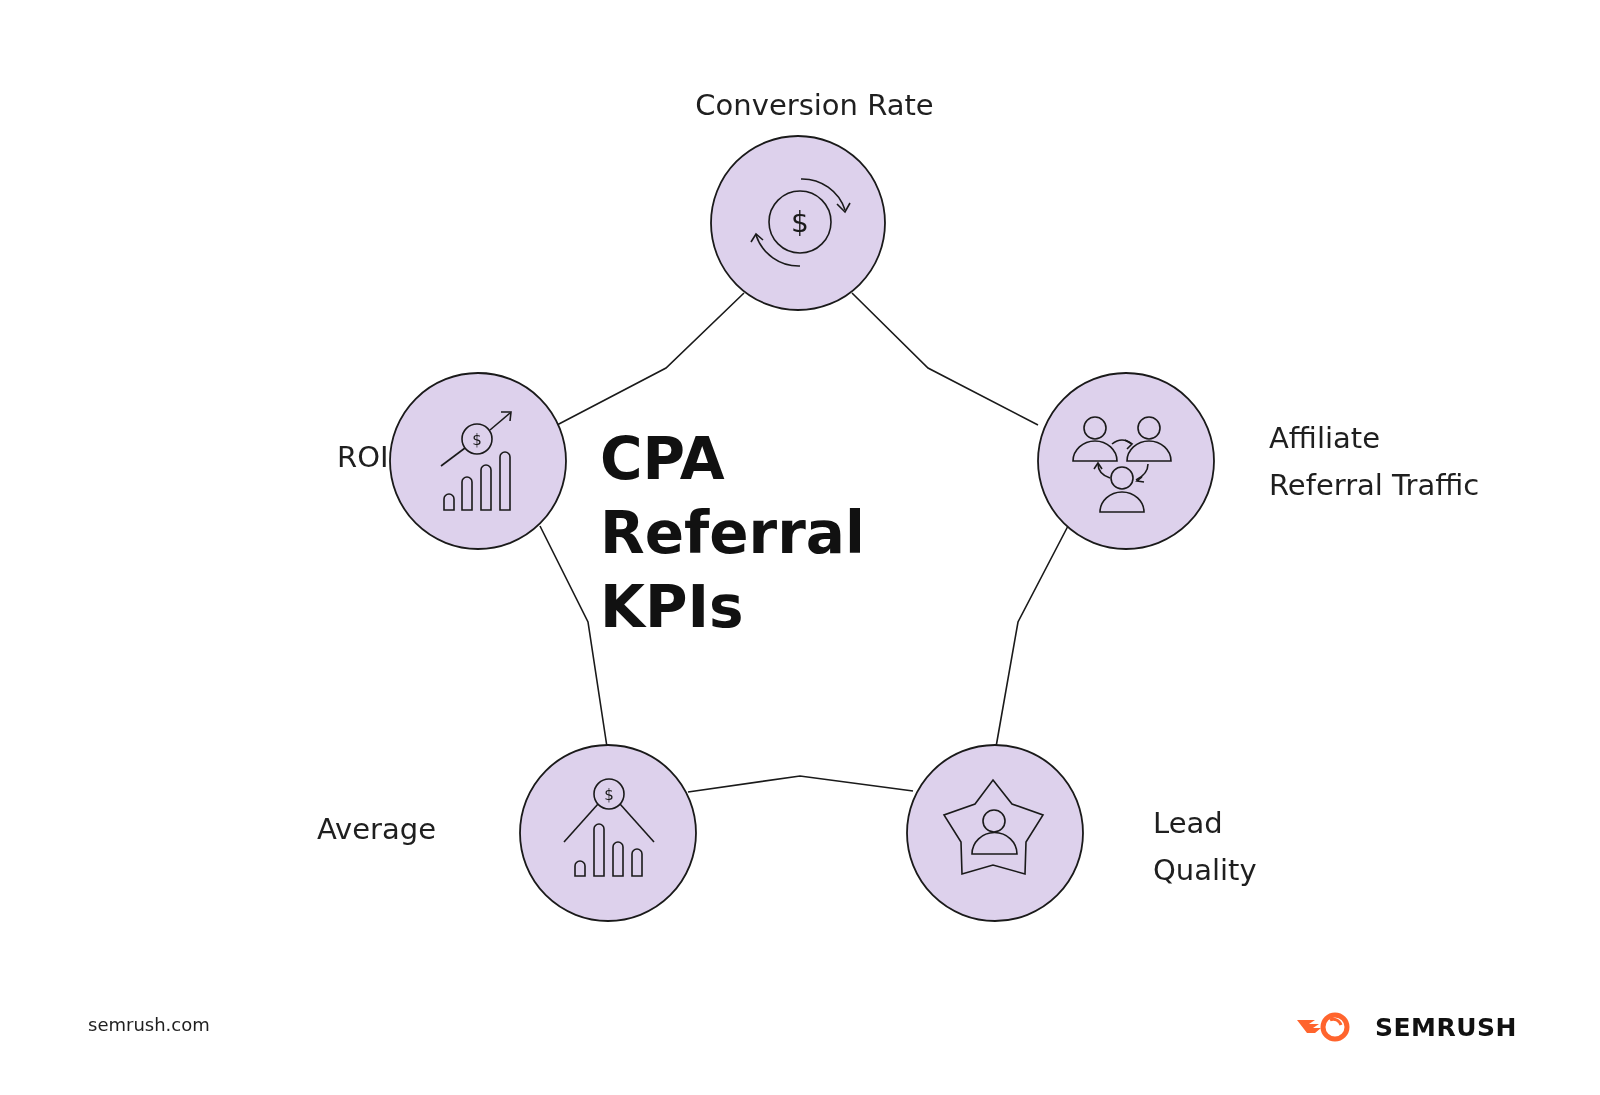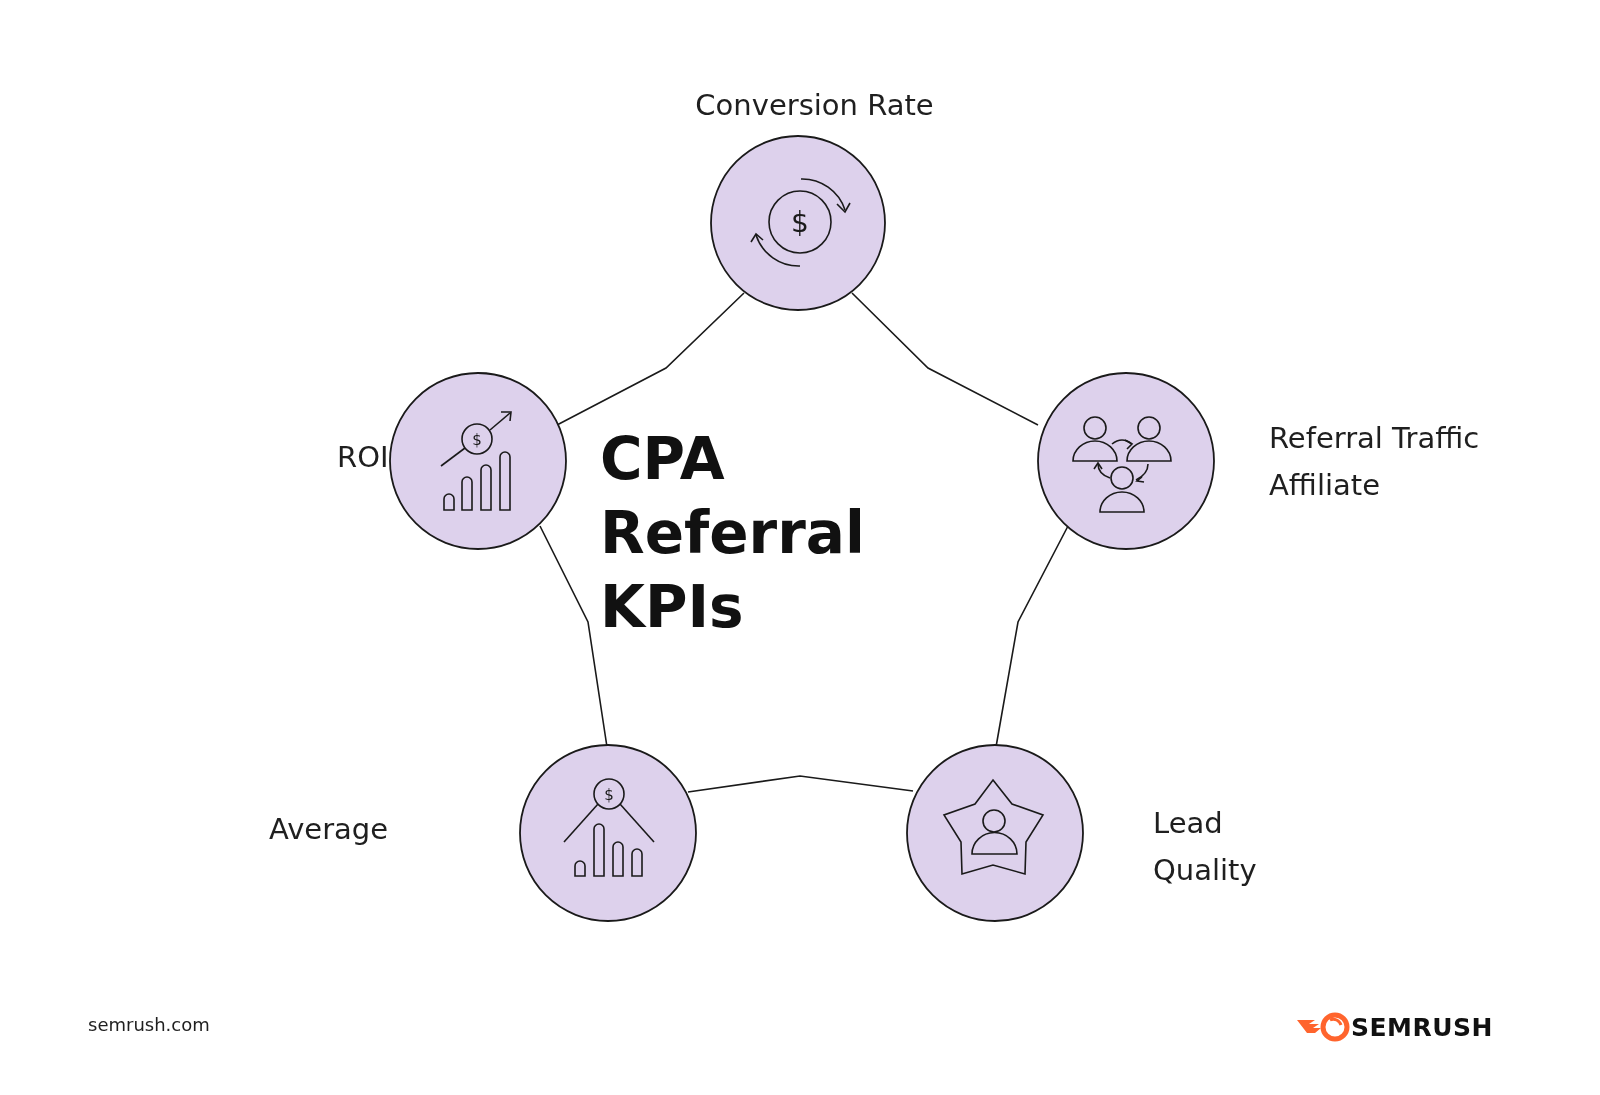--- a/index.html
+++ b/index.html
@@ -1,27 +1,27 @@
 <!DOCTYPE html>
 <html><head>
 <meta charset="utf-8">
 <style>
   html, body { margin: 0; padding: 0; }
   body { width: 1600px; height: 1095px; background: #ffffff; position: relative; overflow: hidden;
          font-family: "DejaVu Sans", sans-serif; color: #1a1a1a; }
   svg.diagram { position: absolute; left: 0; top: 0; }
   .label { position: absolute; font-size: 29px; line-height: 47px; color: #1f1f1f; font-family: "DejaVu Sans", sans-serif; }
   .label span { display: block; white-space: nowrap; margin-left: 29px; }
-  .right-align { text-align: left; }
+  .right-align { text-align: center; }
   .title { position: absolute; left: 600px; top: 422px; width: 380px; text-align: left;
            font-family: "DejaVu Sans", sans-serif; font-weight: bold; font-size: 58px; line-height: 74px; color: #111; }
   .title span { display: block; }
   .footer-url { position: absolute; left: 88px; top: 1014px; font-size: 18px; color: #1f1f1f; font-family: "DejaVu Sans", sans-serif; }
   .brand { position: absolute; left: 1295px; top: 1012px; display: flex; align-items: center; }
-  .brand-name { font-family: "DejaVu Sans", sans-serif; font-weight: bold; font-size: 25px; letter-spacing: 0.5px; color: #111; margin-left: 0; }
+  .brand-name { font-family: "DejaVu Sans", sans-serif; font-weight: bold; font-size: 25px; letter-spacing: 0.5px; color: #111; margin-left: 24px; }
 </style>
 </head>
 <body>
 
 <svg class="diagram" width="1600" height="1095" viewBox="0 0 1600 1095">
 
   <g stroke="#1a1a1a" stroke-width="1.6" fill="none">
     <polyline points="744,293 666,368 557,425"></polyline>
     <polyline points="852,293 928,368 1038,425"></polyline>
     <polyline points="1068,526 1018,622 996,747"></polyline>
@@ -102,22 +102,22 @@
   <span>CPA</span>
   <span>Referral</span>
   <span>KPIs</span>
 </div>
 
 <div class="label" style="left:0; top:82px; width:1600px; text-align:center;">
   <span>Conversion Rate</span>
 </div>
 
 <div class="label" style="left:1240px; top:415px;">
+  <span>Affiliate</span>
   <span>Referral Traffic</span>
-  <span>Affiliate</span>
 </div>
 
 <div class="label" style="left:1124px; top:800px;">
   <span>Lead</span>
   <span>Quality</span>
 </div>
 
 <div class="label right-align" style="left:240px; top:806px; width:244px;">
   <span>Average</span>
 </div>

